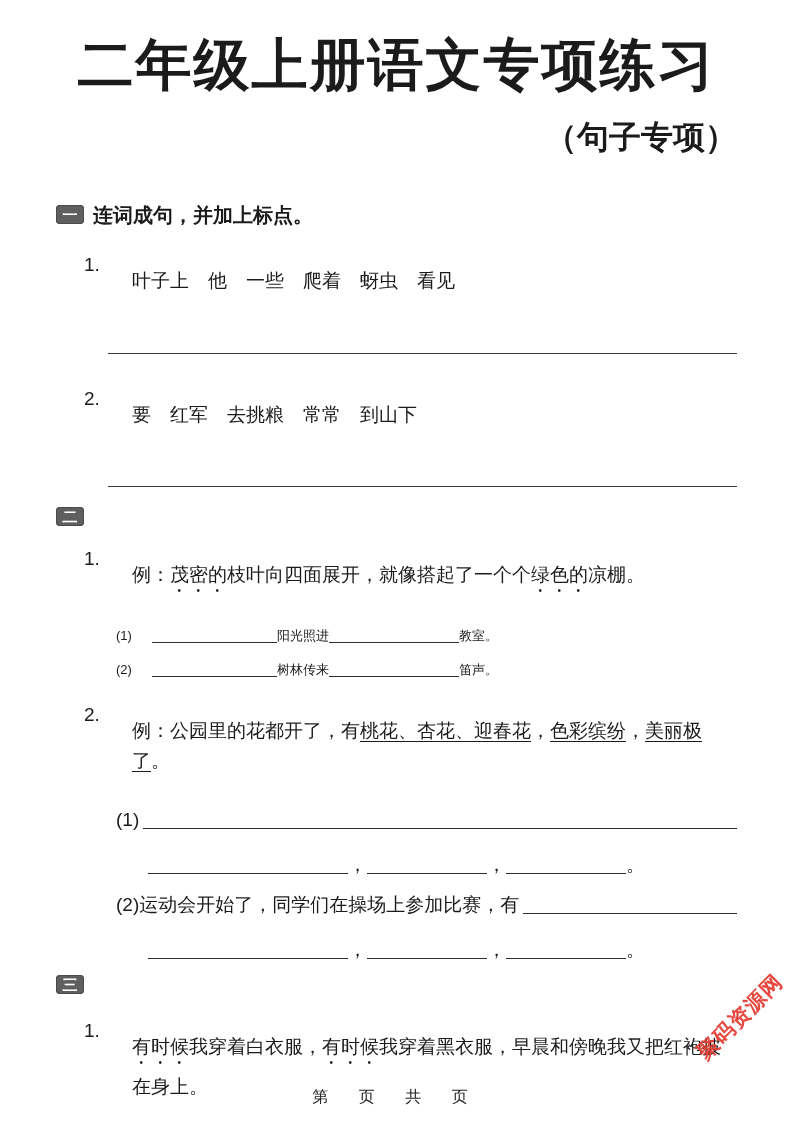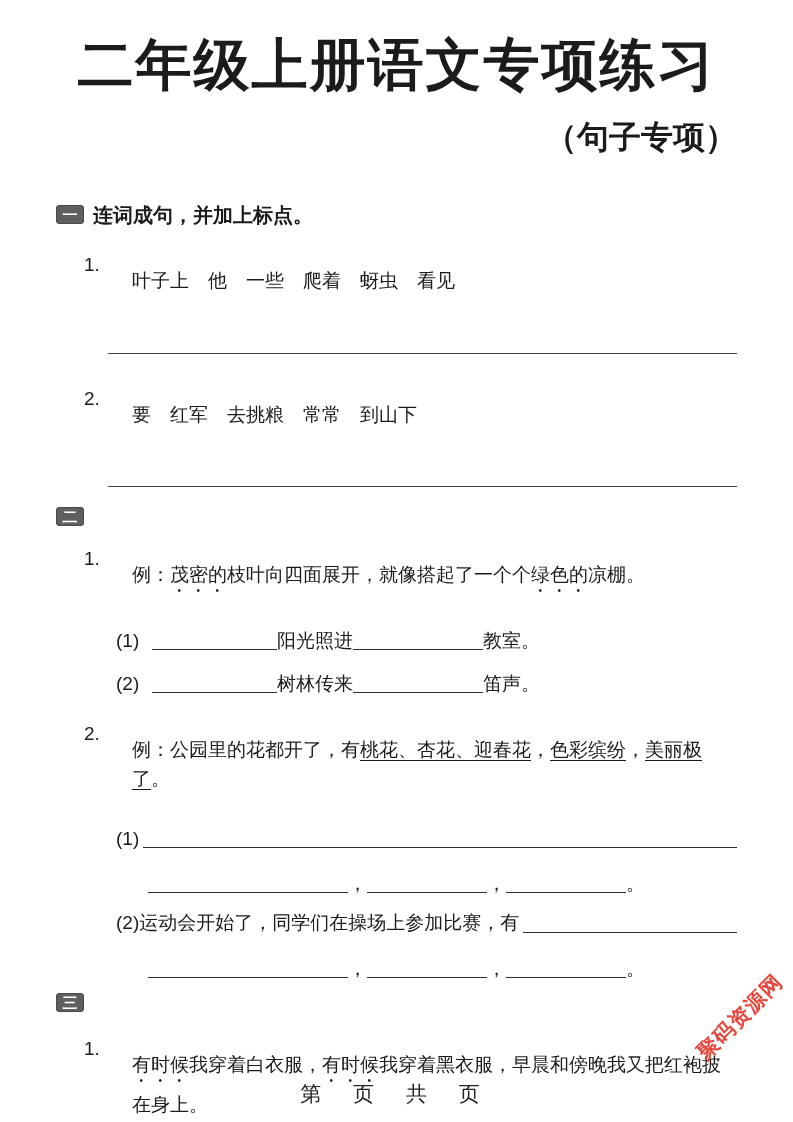--- a/index.html
+++ b/index.html
@@ -24,42 +24,42 @@
   }
 
   .q-row{display:flex;font-size:19px;margin-top:22px;padding-left:28px;line-height:1.55;}
   .q-no{flex:0 0 32px;}
   .q-text{flex:1;margin:16px;}
 
   .answer-line{margin:42px 0 0 52px;border-bottom:1.5px solid #3c3c3c;height:0;}
   .answer-line.gap2{margin-top:40px;}
   .answer-line.gap3{margin-top:26px;}
 
-  .sub-row{font-size:19px;margin-top:14px;padding-left:60px;line-height:1.55;white-space:nowrap;}
+  .sub-row{font-size:13px;margin-top:14px;padding-left:60px;line-height:1.55;white-space:nowrap;}
   .sub-no{display:inline-block;min-width:36px;}
 
   .blank{display:inline-block;border-bottom:1.4px solid #2e2e2e;height:0.95em;vertical-align:-3px;}
   .b125{width:125px;}.b130{width:130px;}.b200{width:200px;}.b120{width:120px;}
 
   .lead-row{display:flex;align-items:flex-end;font-size:19px;margin-top:14px;padding-left:60px;line-height:1.55;}
   .lead-row .fill{flex:1 1 auto;border-bottom:1.4px solid #2e2e2e;height:0;margin-bottom:5px;margin-left:4px;}
   .cont-row{font-size:19px;margin-top:16px;padding-left:92px;line-height:1.55;white-space:nowrap;}
   .mt-q2{margin-top:10px;}
 
   .dots{
     -webkit-text-emphasis:filled dot #1b1b1b;
     -webkit-text-emphasis-position:under right;
     text-emphasis:filled dot #1b1b1b;
     text-emphasis-position:under right;
   }
   .uline{text-decoration:underline;text-underline-offset:4px;text-decoration-thickness:1.3px;}
 
   .footer{
     position:absolute;left:0;right:0;bottom:14px;text-align:center;
-    font-size:21px;letter-spacing:13px;color:#222;
+    font-size:16px;letter-spacing:13px;color:#222;
   }
   .watermark{
     position:absolute;left:664px;top:1003px;width:152px;text-align:center;
     transform:rotate(-45deg);font-size:21px;font-weight:bold;
     color:#e2392f;letter-spacing:1px;opacity:.92;pointer-events:none;
   }
 </style>
 </head>
 <body>
 

